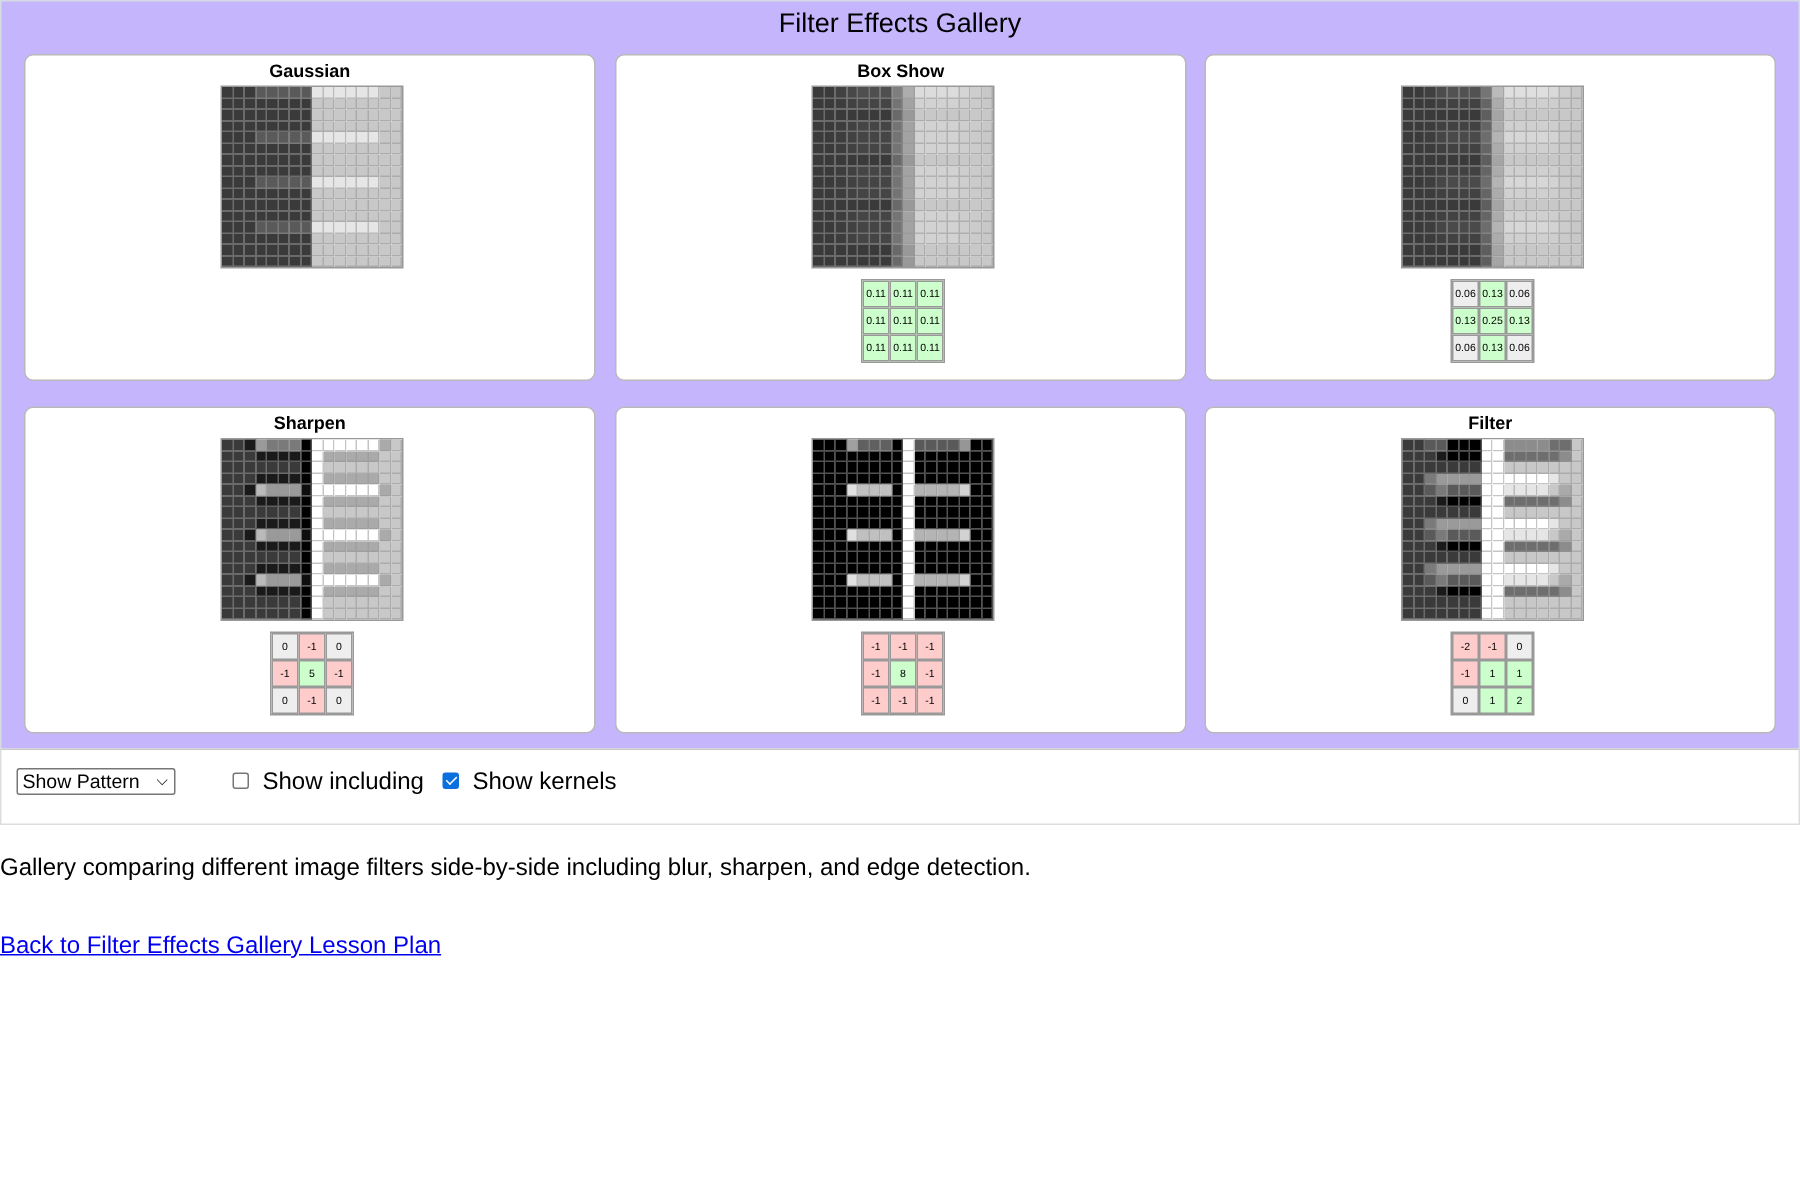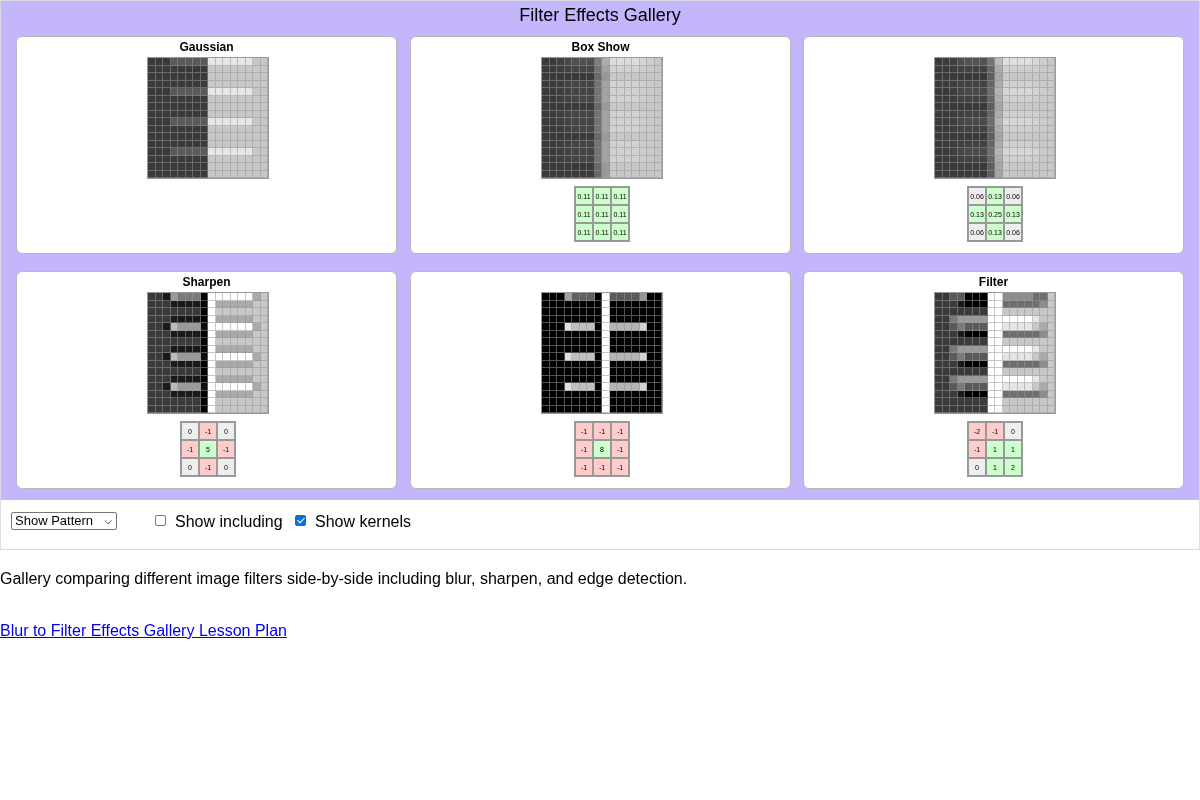--- a/index.html
+++ b/index.html
@@ -1686,13 +1686,13 @@
     <span>Show Pattern</span>
     <span class="caret">⌵</span>
   </div>
   <div class="chk" style="left:154px;"></div>
   <span class="chk-label" style="left:174px;">Show including</span>
   <div class="chk on" style="left:294px;"></div>
   <span class="chk-label" style="left:314px;">Show kernels</span>
 </div>
 
 <div class="desc">Gallery comparing different image filters side-by-side including blur, sharpen, and edge detection.</div>
-<a class="back-link">Blur to Filter Effects Gallery Lesson Plan</a>
+<a class="back-link">Back to Filter Effects Gallery Lesson Plan</a>
 
 </body></html>

